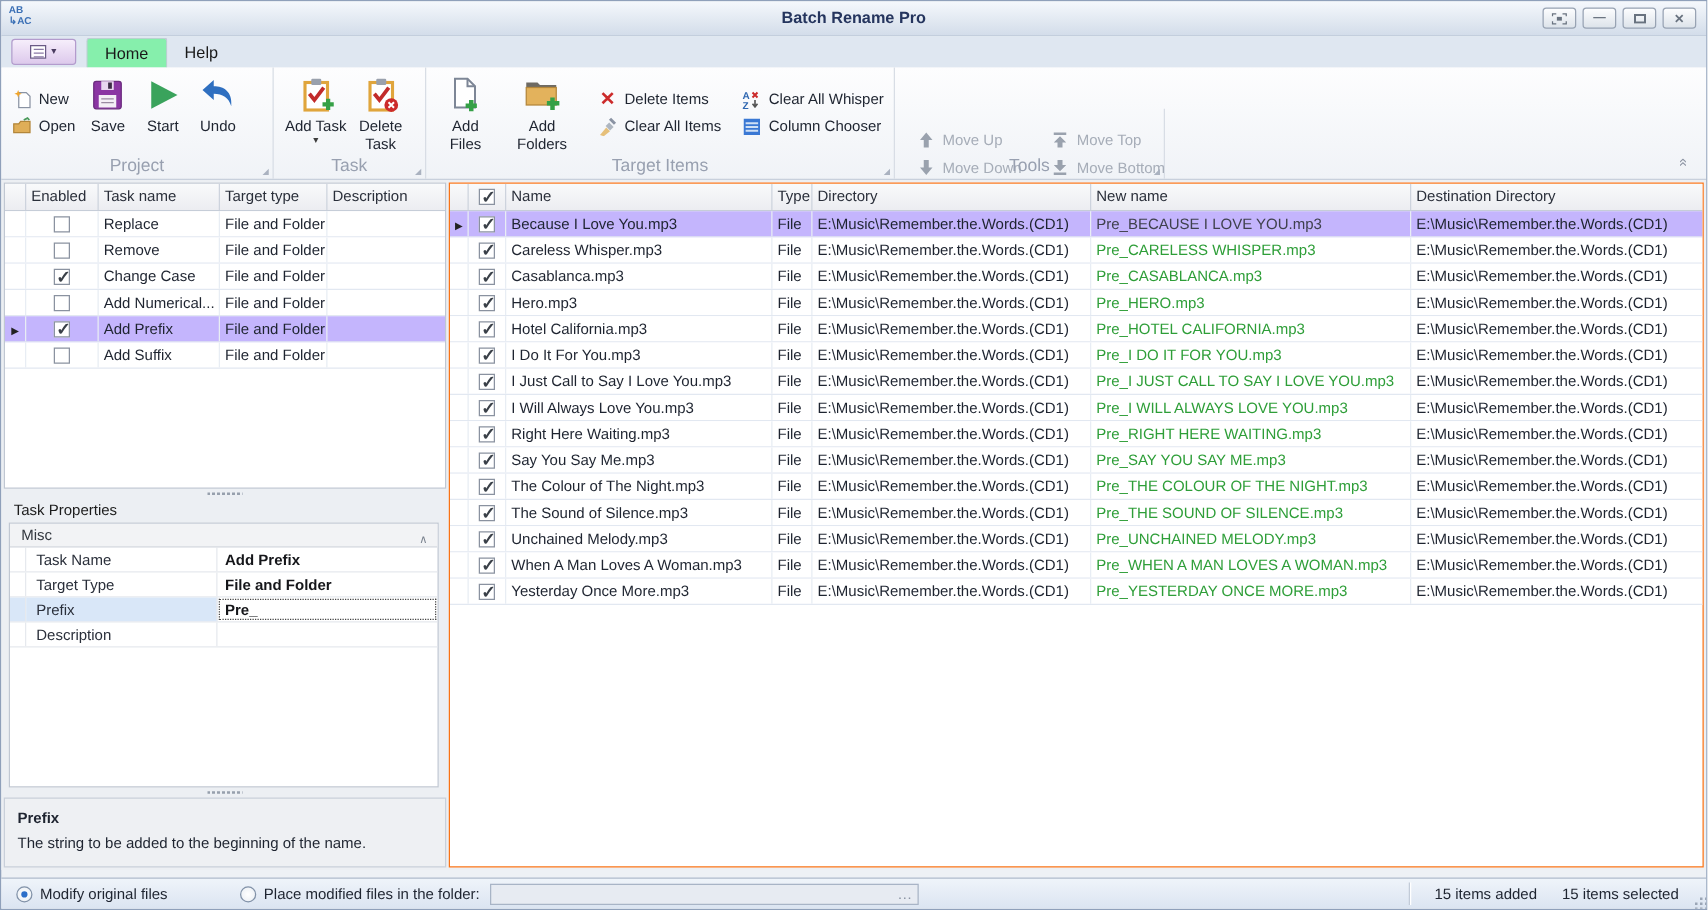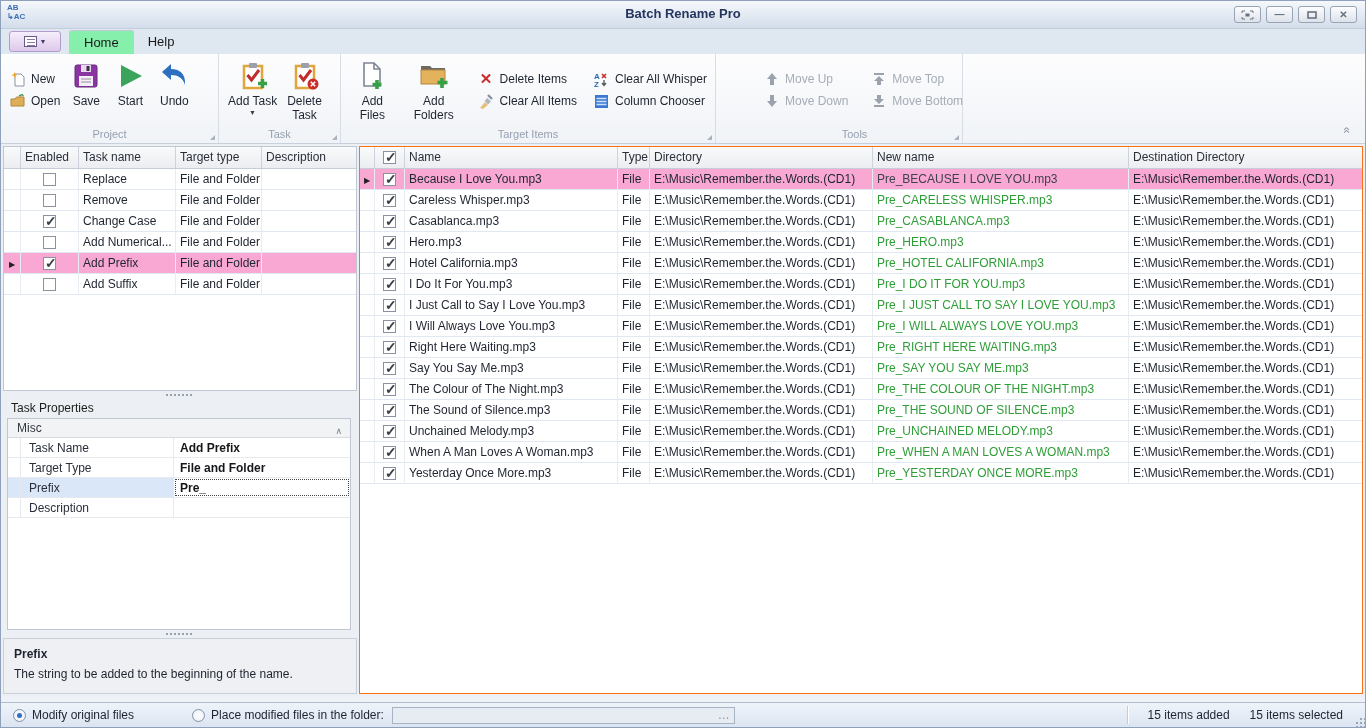--- a/index.html
+++ b/index.html
@@ -24,21 +24,21 @@
   .appmenu-glyph::after { content:""; position:absolute; left:2px; top:2px; width:8px; height:1px; background:#8a7aa6;
     box-shadow:0 3px 0 #8a7aa6, 0 6px 0 #8a7aa6; }
   .appmenu-arrow { font-size:7px; color:#4a3c60; }
   .tab { height:24px; padding:4px 14px 0 14px; font-size:13px; color:#1a1a1a; }
   .tab.active { background:#86efac; border:1px solid #c2cad6; border-bottom:none; border-radius:3px 3px 0 0; }
 
   
   .ribbon { position:absolute; left:0; top:53px; right:0; height:90px;
     background:linear-gradient(#fdfdfe,#f0f3f7); border-bottom:1px solid #c8d0dc; }
   .rb-group { position:absolute; top:0; bottom:0; border-right:1px solid #d8dde5; padding:4px 4px 18px 4px; display:flex; align-items:flex-start; }
-  .rb-caption { position:absolute; left:0; right:0; bottom:3px; text-align:center; font-size:11px; color:#98a0b0; }
+  .rb-caption { position:absolute; left:0; right:0; bottom:3px; text-align:center; font-size:14px; color:#98a0b0; }
   .rb-corner { position:absolute; right:3px; bottom:3px; width:0; height:0; border-left:5px solid transparent; border-bottom:5px solid #aab2c0; }
   .rb-large { display:flex; flex-direction:column; align-items:center; padding:2px 5px; min-width:44px; }
   .rb-large .lbl { font-size:12px; line-height:14px; text-align:center; margin-top:2px; }
   .rb-stack { display:flex; flex-direction:column; justify-content:center; height:64px; }
   .rb-small { display:flex; align-items:center; gap:5px; height:22px; padding:0 4px; font-size:12px; white-space:nowrap; }
   .rb-icon30 { width:32px; height:32px; display:flex; align-items:center; justify-content:center; }
   .rb-icon16 { width:17px; height:17px; display:flex; align-items:center; justify-content:center; }
   .dd-arrow { font-size:7px; color:#3c3c3c; margin-top:1px; }
   .tools .rb-small { color:#a6adb8; }
   .ribbon-collapse { position:absolute; right:14px; bottom:6px; color:#8b93a2; font-size:12px; transform:rotate(90deg); }
@@ -64,21 +64,21 @@
   .prow.hl .p-ind, .prow.hl .p-label { background:#d9e7f8; }
   .prow.focus .p-value { outline:1px dotted #444; outline-offset:-2px; }
   .help-box { height:56px; border:1px solid #c9d0da; background:#eef0f3; padding:8px 10px; }
   .help-box .ht { font-weight:bold; margin-bottom:6px; }
 
   
   .ghead { display:flex; height:22px; line-height:21px; background:linear-gradient(#f9fafb,#ecedf1); border-bottom:1px solid #c6cdd8; color:#2a2f3a; }
   .ghead > div { border-right:1px solid #cdd3dd; padding-left:4px; }
   .grow { display:flex; height:21px; line-height:21px; border-bottom:1px solid #e2e8f1; background:#fff; }
   .grow > div { border-right:1px solid #e8edf4; padding-left:4px; overflow:hidden; white-space:nowrap; }
-  .grow.selected { background:#f9a8d4; }
+  .grow.selected { background:#c4b5fd; }
   .gut { text-align:center; padding-left:0 !important; }
   .grow.selected .gut::after { content:"▶"; font-size:8px; color:#222; }
 
   .t-gut { width:17px; } .t-en { width:58px; } .t-task { width:97px; } .t-type { width:86px; } .t-desc { flex:1; border-right:none !important; }
   .t-en.cbcell { display:flex; align-items:center; justify-content:center; padding-left:0 !important; }
 
   .cb { width:13px; height:13px; border:1px solid #8a92a0; background:#fff; position:relative; display:inline-block; }
   .cb.checked::after { content:"✓"; position:absolute; top:-5px; left:1px; font-size:14px; font-weight:bold; color:#3a4048; }
 
   
@@ -286,21 +286,21 @@
                 <path d="M2.5 4.5 h10 M2.5 7.5 h10 M2.5 10.5 h10" stroke="#cfe0f5" stroke-width="1.6"></path>
               </svg>
           </span>
           <span>Column Chooser</span>
         </div>
       </div>
       <div class="rb-caption">Target Items</div>
       <div class="rb-corner"></div>
     </div>
 
-    <div class="rb-group tools" style="left:746px; width:216px;">
+    <div class="rb-group tools" style="left:715px; width:216px;margin-top:33px;">
       <div class="rb-stack" style="margin-left:8px;">
         <div class="rb-small">
           <span class="rb-icon16">
             <svg width="14" height="14">
                 <path d="M7 1 L12 7 H9 V13 H5 V7 H2 Z" fill="#9aa2ae"></path>
               </svg>
           </span>
           <span>Move Up</span>
         </div>
         <div class="rb-small">

